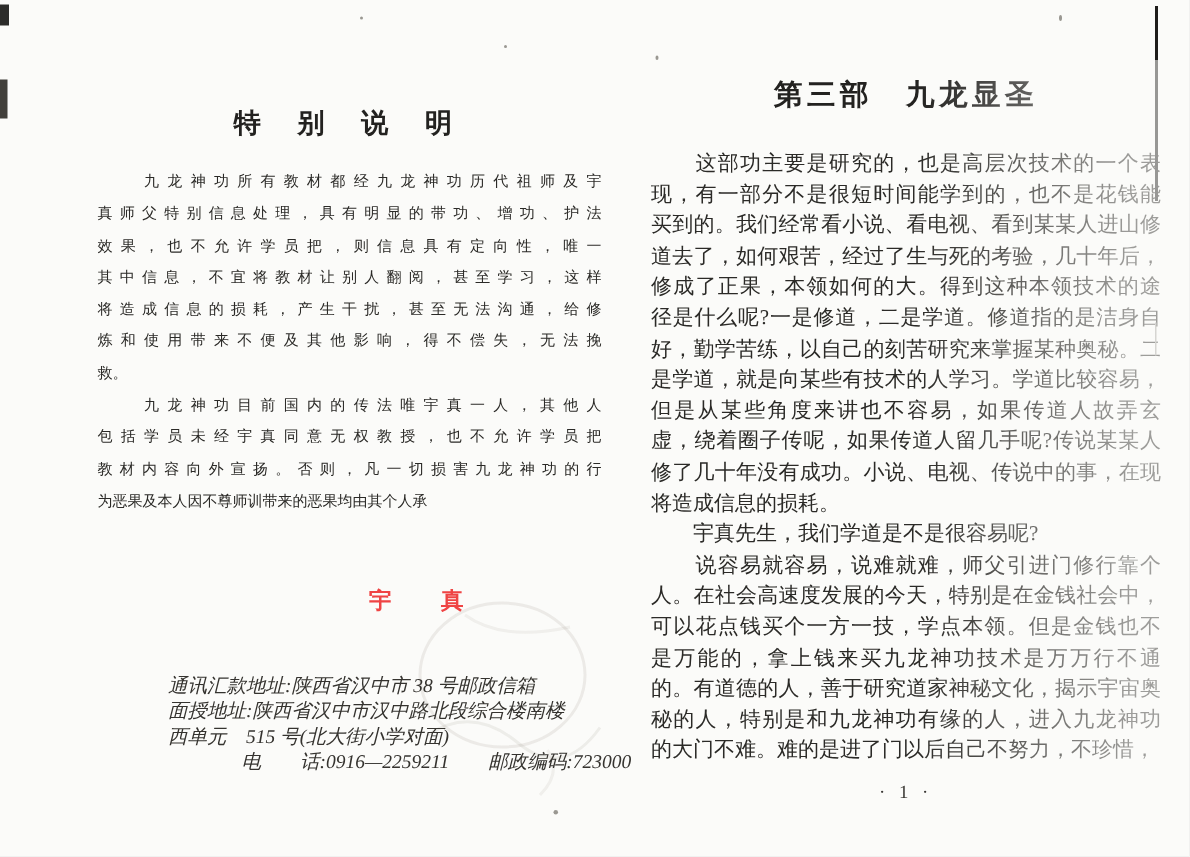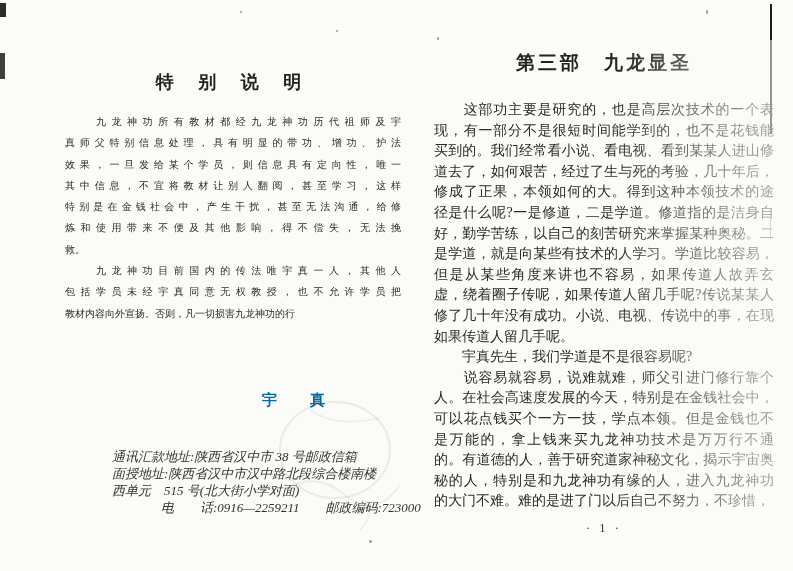--- a/index.html
+++ b/index.html
@@ -30,22 +30,22 @@
 
   .para .line {
     white-space:nowrap;
     text-align:justify;
     text-align-last:justify;
     overflow:hidden;
   }
   .para .line:last-child { text-align-last:left; }
 
   #signature {
-    position:absolute; left:197px; top:321px;
-    font-size:15px; font-weight:bold; letter-spacing:9px; color:#0369a1;
+    position:absolute; left:181px; top:321px;
+    font-size:15px; font-weight:bold; letter-spacing:9px; color:#ef4444;
   }
   #seal { position:absolute; left:150px; top:300px; opacity:.8; }
 
   #contact-block {
     position:absolute; left:47px; top:379px;
     font-size:13px; color:#35332f;
   }
   #contact-block .line { line-height:16.9px; height:16.9px; white-space:nowrap;font-style:italic; }
   #contact-block .line:nth-child(4) { padding-left:49px; }
 
@@ -79,30 +79,31 @@
 
 <div id="stage">
 
   <div id="left-page" class="page">
     <div id="left-title" class="page-title">特 别 说 明</div>
 
     <div id="left-body" class="body-block">
       <div class="para">
           <div class="line">　　九龙神功所有教材都经九龙神功历代祖师及宇</div>
           <div class="line">真师父特别信息处理，具有明显的带功、增功、护法</div>
-          <div class="line">效果，一旦发给某个学员，则信息具有定向性，唯一</div>
+          <div class="line">效果，也不允许学员把，则信息具有定向性，唯一</div>
           <div class="line">其中信息，不宜将教材让别人翻阅，甚至学习，这样</div>
-          <div class="line">特别是在金钱社会中，产生干扰，甚至无法沟通，给修</div>
+          <div class="line">将造成信息的损耗，产生干扰，甚至无法沟通，给修</div>
           <div class="line">炼和使用带来不便及其他影响，得不偿失，无法挽</div>
           <div class="line">救。</div>
         </div>
       <div class="para">
           <div class="line">　　九龙神功目前国内的传法唯宇真一人，其他人</div>
           <div class="line">包括学员未经宇真同意无权教授，也不允许学员把</div>
           <div class="line">教材内容向外宣扬。否则，凡一切损害九龙神功的行</div>
+          <div class="line">为恶果及本人因不尊师训带来的恶果均由其个人承</div>
         </div>
     </div>
 
     <svg id="seal" width="200" height="180">
       <ellipse cx="120" cy="80" rx="55" ry="48" fill="none" stroke="rgba(130,120,105,0.16)" stroke-width="2"></ellipse>
       <path d="M70 120 q 30 -20 60 5 t 55 -10" fill="none" stroke="rgba(130,120,105,0.14)" stroke-width="2"></path>
       <path d="M95 40 q 25 18 70 8" fill="none" stroke="rgba(130,120,105,0.12)" stroke-width="2"></path>
       <path d="M150 130 q 10 15 -5 30" fill="none" stroke="rgba(130,120,105,0.12)" stroke-width="2"></path>
     </svg>
 
@@ -125,21 +126,21 @@
           <div class="line">现，有一部分不是很短时间能学到的，也不是花钱能</div>
           <div class="line">买到的。我们经常看小说、看电视、看到某某人进山修</div>
           <div class="line">道去了，如何艰苦，经过了生与死的考验，几十年后，</div>
           <div class="line">修成了正果，本领如何的大。得到这种本领技术的途</div>
           <div class="line">径是什么呢?一是修道，二是学道。修道指的是洁身自</div>
           <div class="line">好，勤学苦练，以自己的刻苦研究来掌握某种奥秘。二</div>
           <div class="line">是学道，就是向某些有技术的人学习。学道比较容易，</div>
           <div class="line">但是从某些角度来讲也不容易，如果传道人故弄玄</div>
           <div class="line">虚，绕着圈子传呢，如果传道人留几手呢?传说某某人</div>
           <div class="line">修了几十年没有成功。小说、电视、传说中的事，在现</div>
-          <div class="line">如果传道人留几手呢。</div>
+          <div class="line">将造成信息的损耗。</div>
         </div>
       <div class="para">
           <div class="line">　　宇真先生，我们学道是不是很容易呢?</div>
         </div>
       <div class="para">
           <div class="line">　　说容易就容易，说难就难，师父引进门修行靠个</div>
           <div class="line">人。在社会高速度发展的今天，特别是在金钱社会中，</div>
           <div class="line">可以花点钱买个一方一技，学点本领。但是金钱也不</div>
           <div class="line">是万能的，拿上钱来买九龙神功技术是万万行不通</div>
           <div class="line">的。有道德的人，善于研究道家神秘文化，揭示宇宙奥</div>

